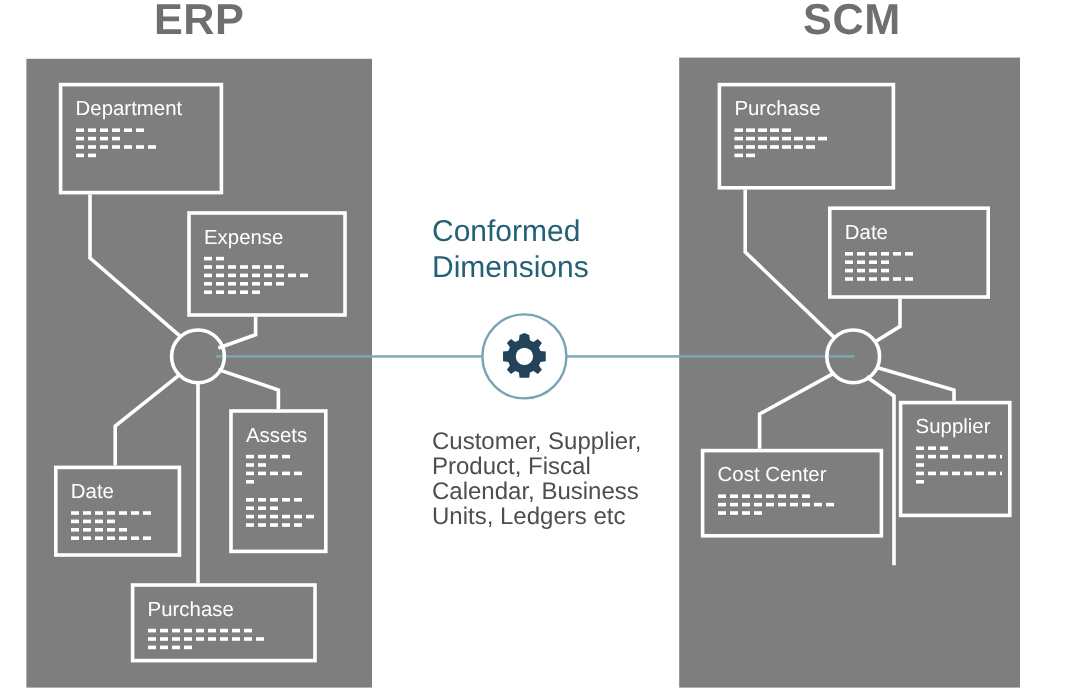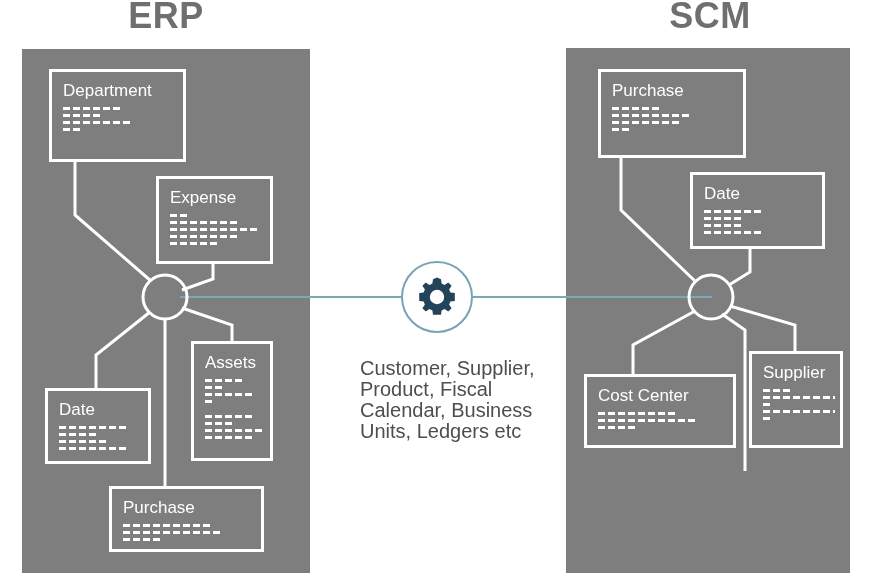--- a/index.html
+++ b/index.html
@@ -139,21 +139,21 @@
   <div class="entity" style="left:49px;top:69px;width:137px;height:93px;">
     <div class="entity-title">Department</div>
     <div class="dashes">
       <div class="dash-row" style="width:58px;"></div>
       <div class="dash-row" style="width:40px;"></div>
       <div class="dash-row" style="width:68px;"></div>
       <div class="dash-row" style="width:19px;"></div>
     </div>
   </div>
 
-  <div class="entity" style="left:156px;top:176px;width:117px;height:88px;">
+  <div class="entity" style="left:156px;top:176px;width:133px;height:88px;">
     <div class="entity-title">Expense</div>
     <div class="dashes">
       <div class="dash-row" style="width:19px;"></div>
       <div class="dash-row" style="width:68px;"></div>
       <div class="dash-row" style="width:88px;"></div>
       <div class="dash-row" style="width:68px;"></div>
       <div class="dash-row" style="width:49px;"></div>
     </div>
   </div>
 
@@ -213,32 +213,36 @@
 
   <div class="entity" style="left:584px;top:374px;width:152px;height:74px;">
     <div class="entity-title">Cost Center</div>
     <div class="dashes">
       <div class="dash-row" style="width:78px;"></div>
       <div class="dash-row" style="width:98px;"></div>
       <div class="dash-row" style="width:40px;"></div>
     </div>
   </div>
 
-  <div class="entity" style="left:749px;top:351px;width:94px;height:97px;">
+  <div class="entity" style="left:749px;top:334px;width:94px;height:97px;">
     <div class="entity-title">Supplier</div>
     <div class="dashes">
       <div class="dash-row" style="width:29px;"></div>
       <div class="dash-row" style="width:72px;"></div>
       <div class="dash-row" style="width:10px;"></div>
       <div class="dash-row" style="width:72px;"></div>
       <div class="dash-row" style="width:10px;"></div>
     </div>
   </div>
 
 
+  <div id="conformed-title">
+    <div>Conformed</div>
+    <div>Dimensions</div>
+  </div>
 
   <div id="gear-badge">
     <div class="ring"></div>
     <svg width="40" height="40" viewBox="0 0 40 40">
       <g fill="#22435a">
         <path d="M20 0.5
                  L24.0 2.2 L24.6 6.6
                  L27.6 7.9 L31.2 5.4
                  L34.6 8.8 L32.1 12.4
                  L33.4 15.4 L37.8 16.0

